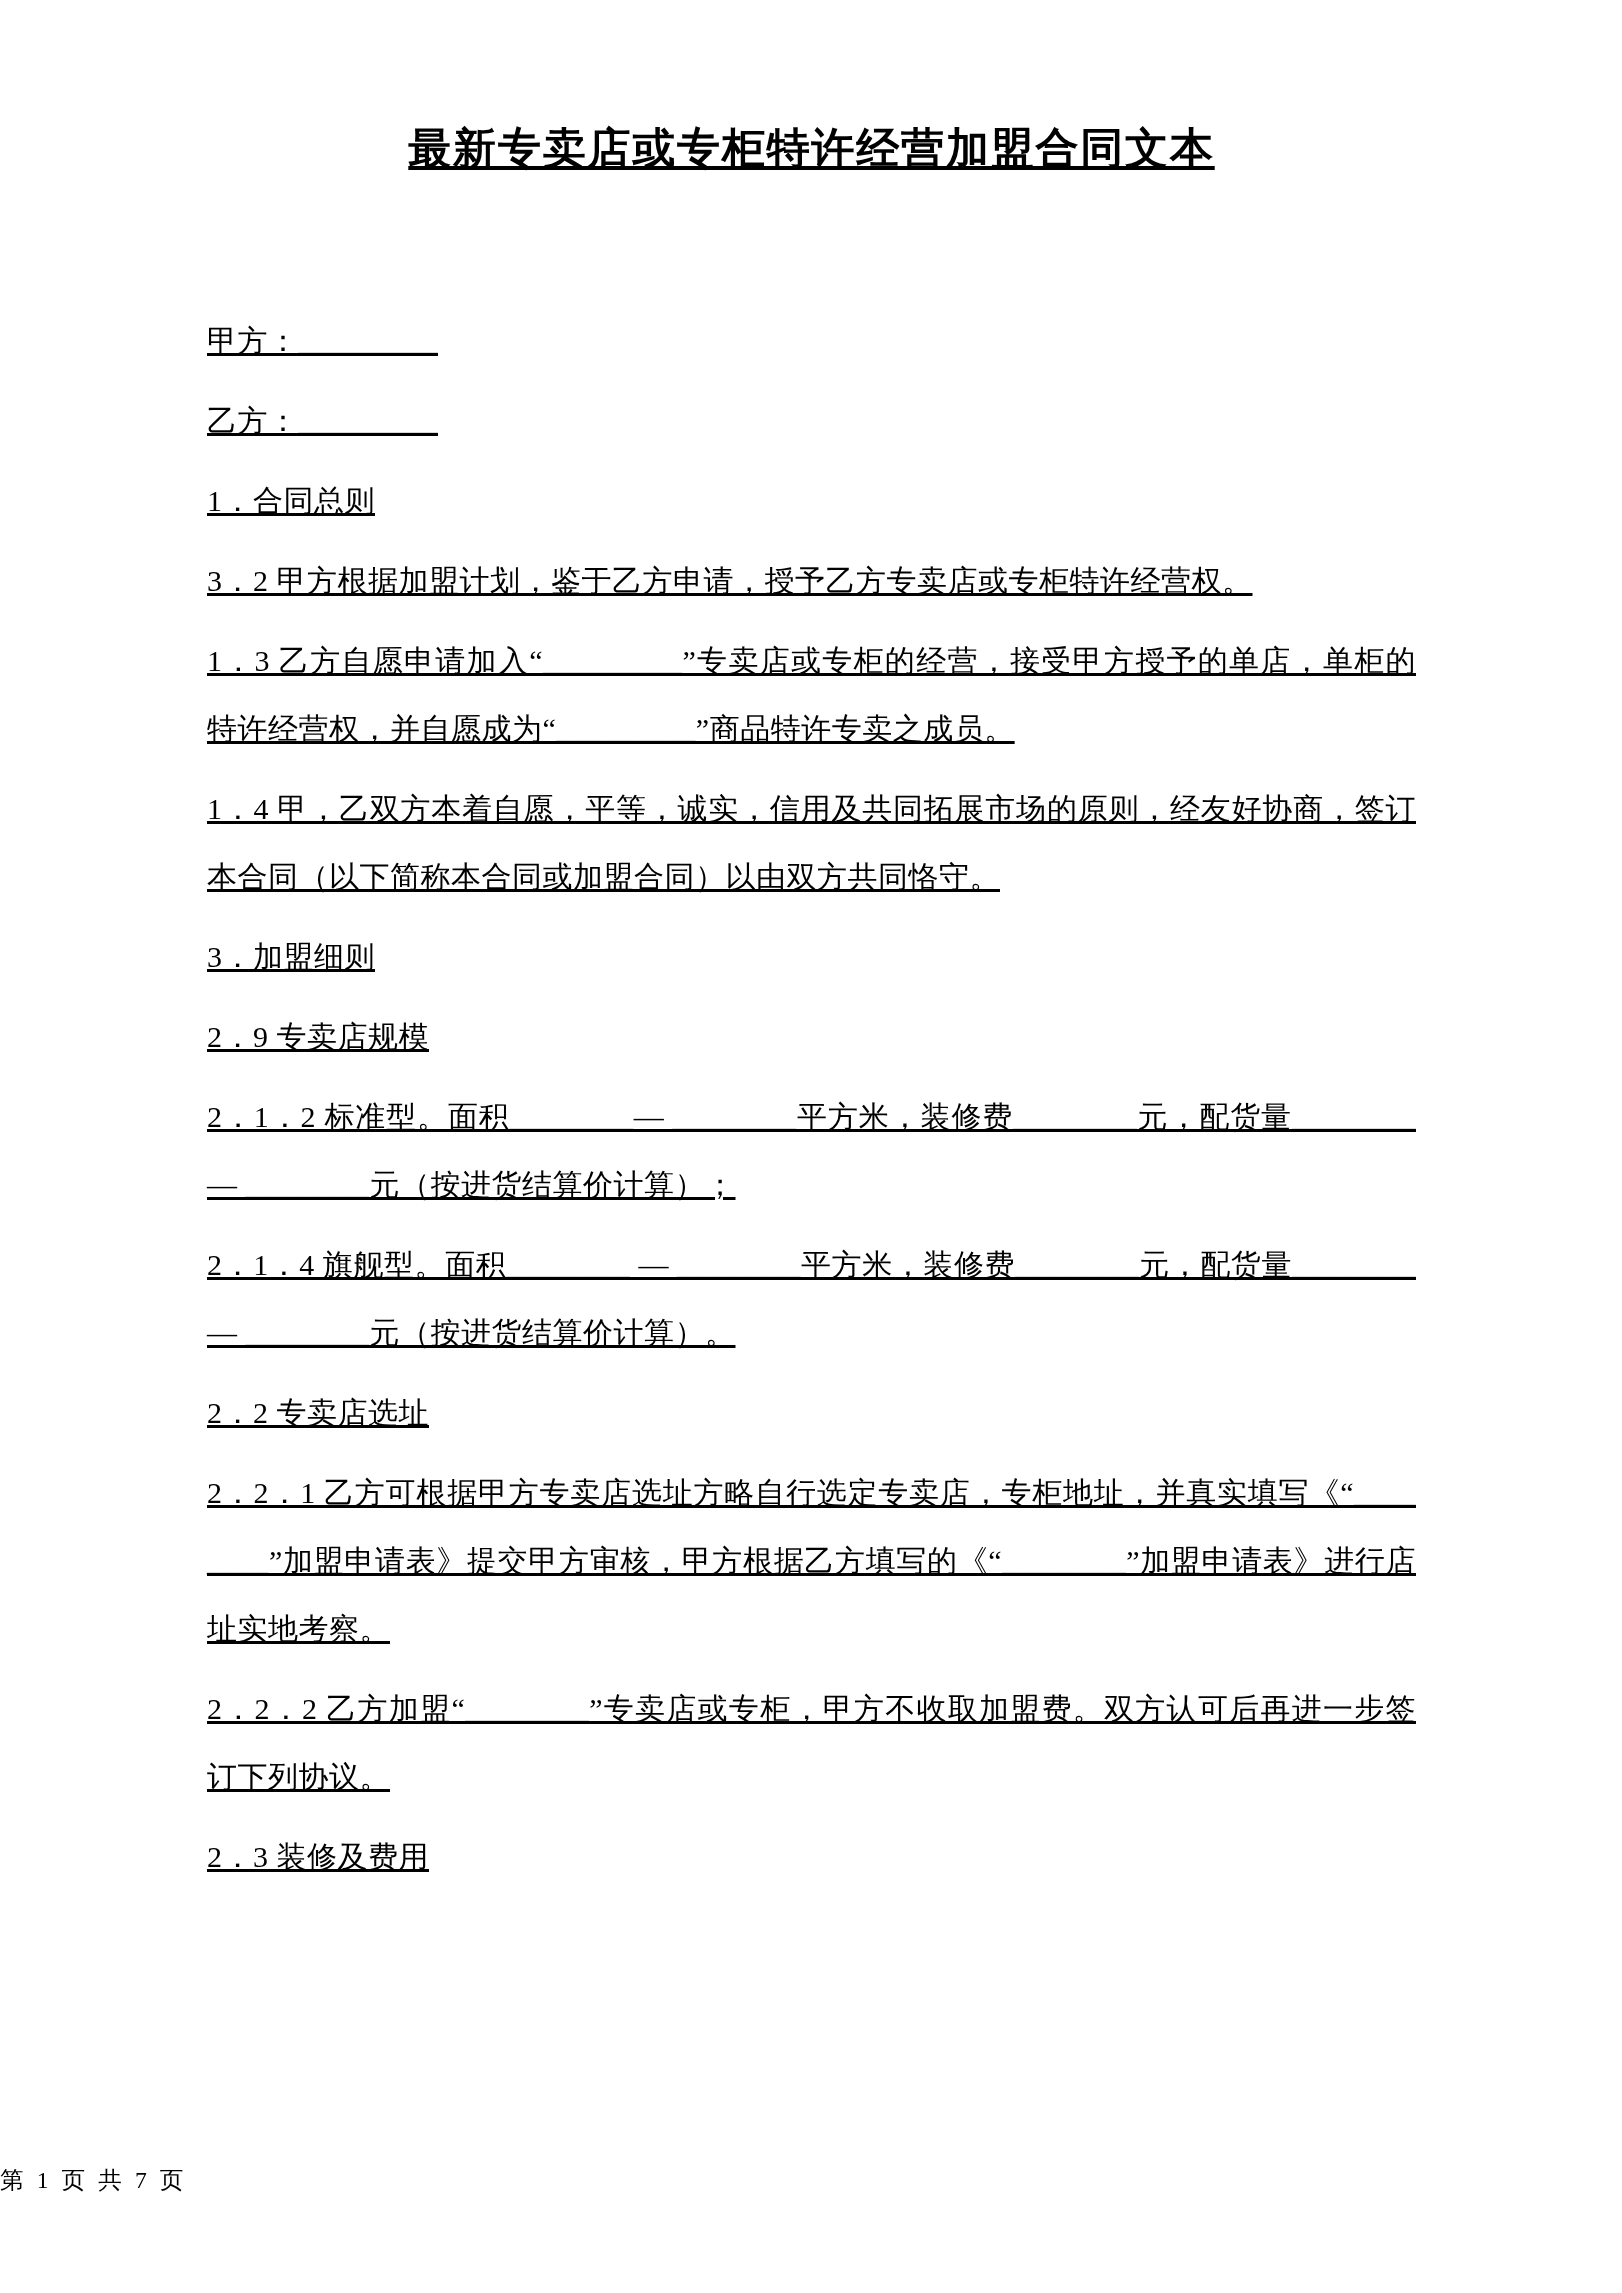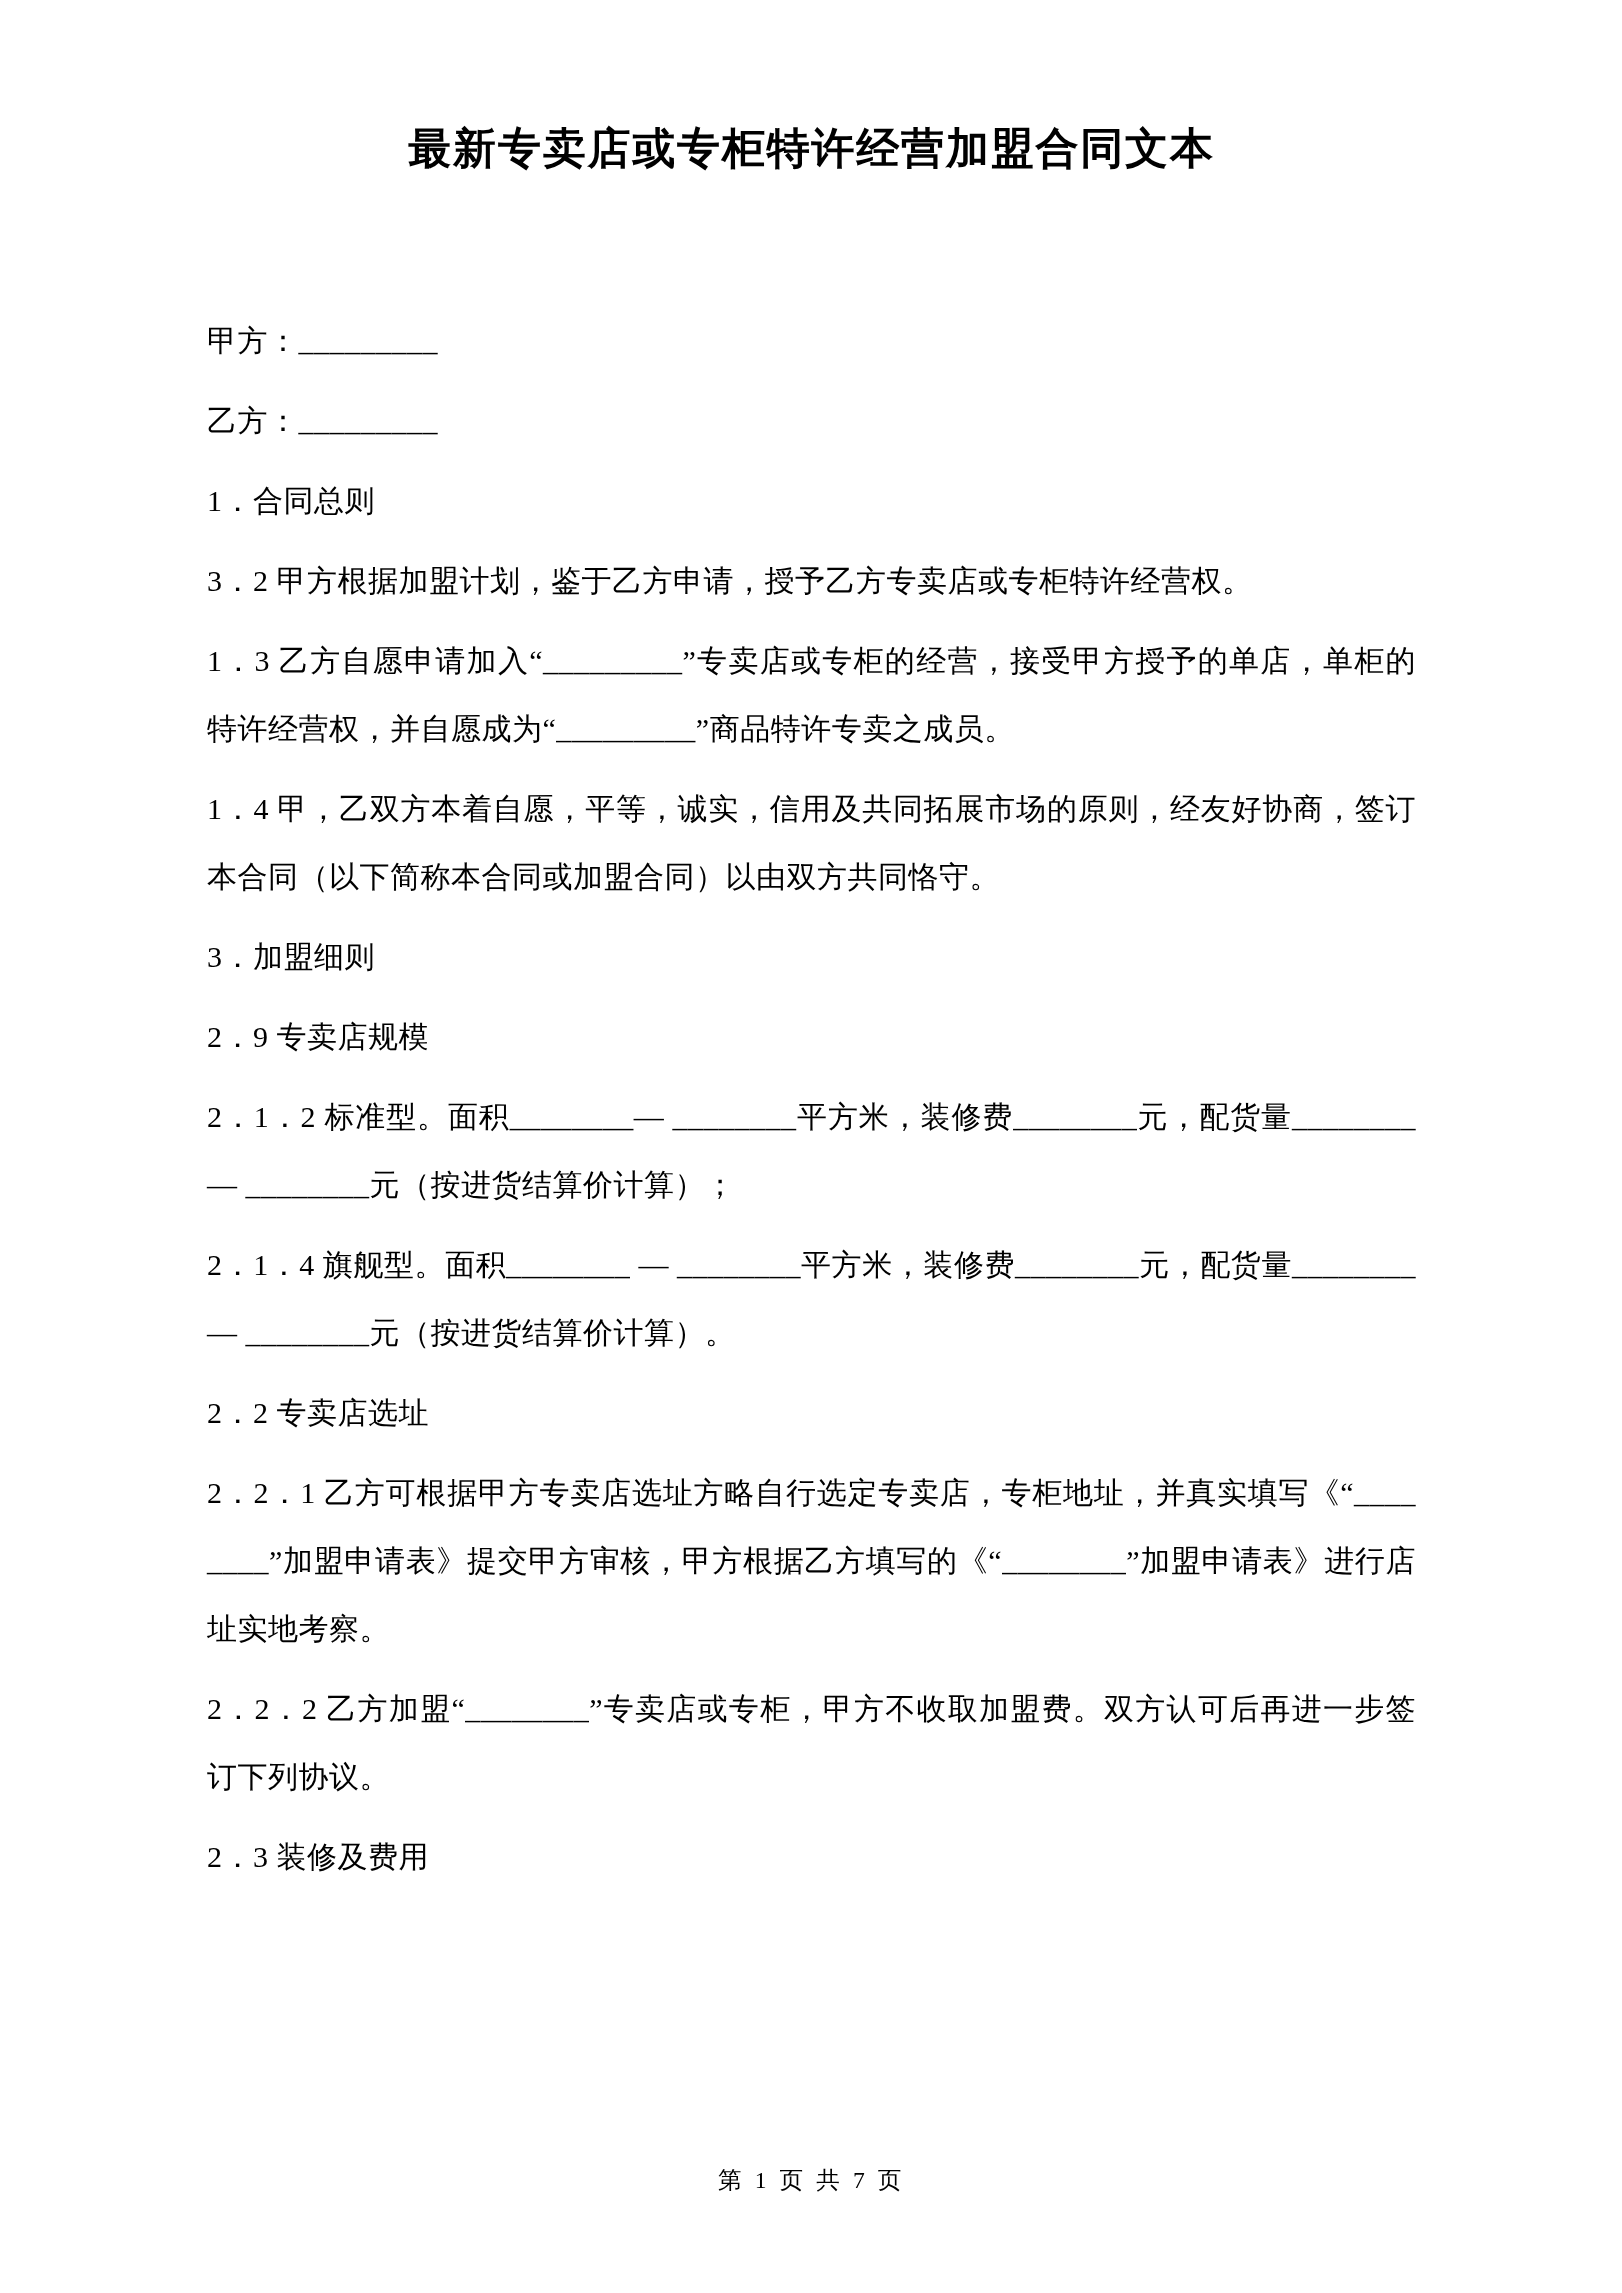--- a/index.html
+++ b/index.html
@@ -13,20 +13,21 @@
     width: 1623px;
     height: 2294px;
     margin: 0 auto;
     background: #ffffff;
     color: #000000;
     font-family: "Liberation Serif", "DejaVu Serif", serif;
     overflow: hidden;
   }
   .content {
     padding: 123px 195px 0 195px;
+    text-decoration: underline;
   }
   .doc-title {
     margin: 0 0 132px 0;
     text-align: center;
     font-size: 43px;
     font-weight: bold;
     letter-spacing: 1.8px;
     line-height: 1.2;
     font-family: "Liberation Serif", "DejaVu Serif", serif;
   }
@@ -36,21 +37,20 @@
     line-height: 68px;
     text-align: justify;
     letter-spacing: 0.5px;
     word-break: break-all;
   }
   .page-footer {
     position: absolute;
     left: 0;
     right: 0;
     bottom: 98px;
-    text-align: center;
     font-size: 23.6px;
     letter-spacing: 3.6px;
     color: #000000;
   }
 </style>
 </head>
 <body>
 
 <div class="page">
   <div class="content">

